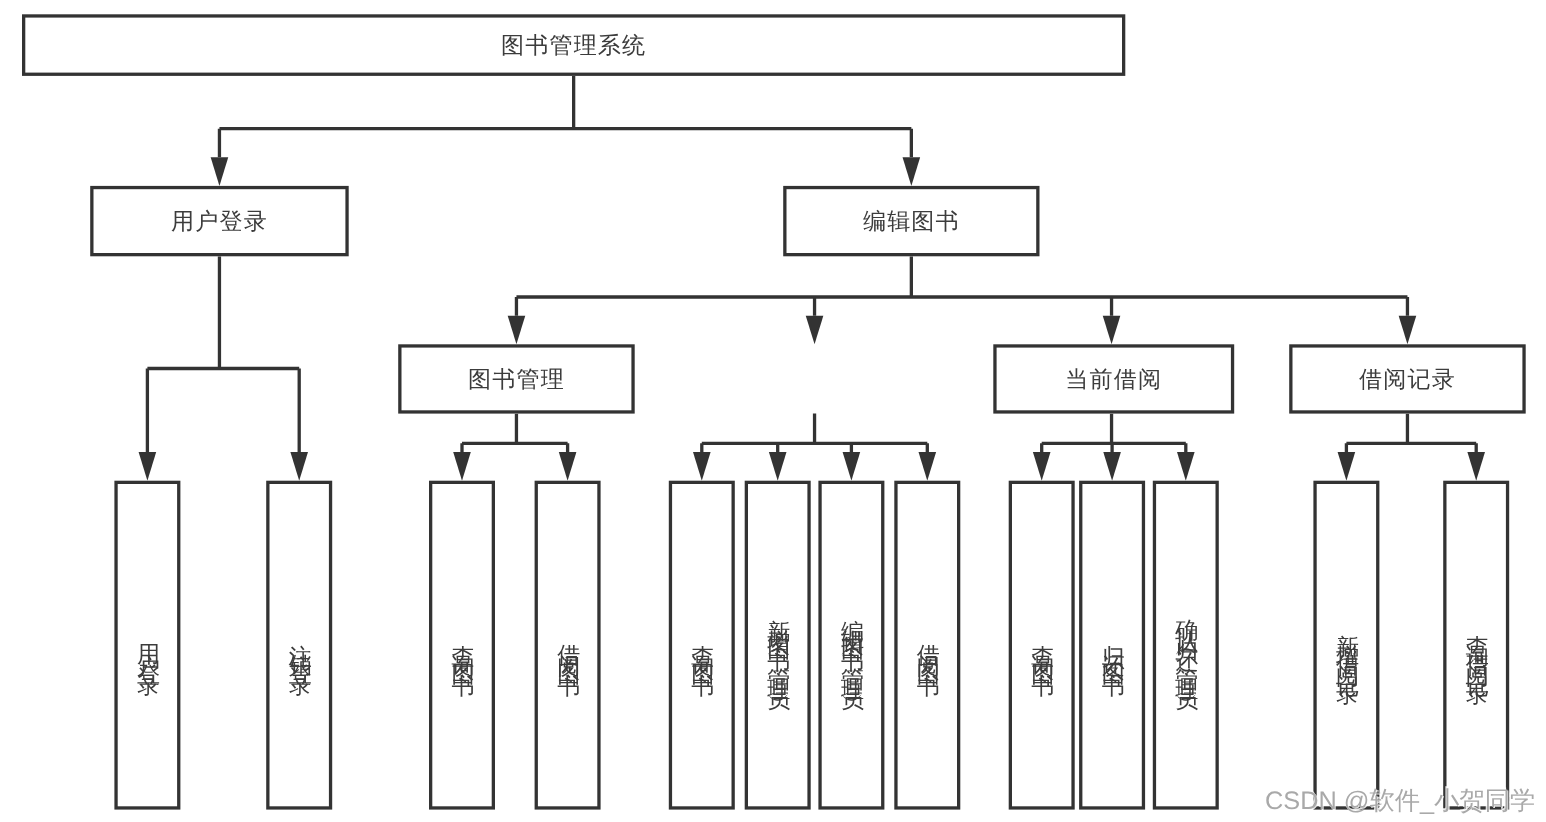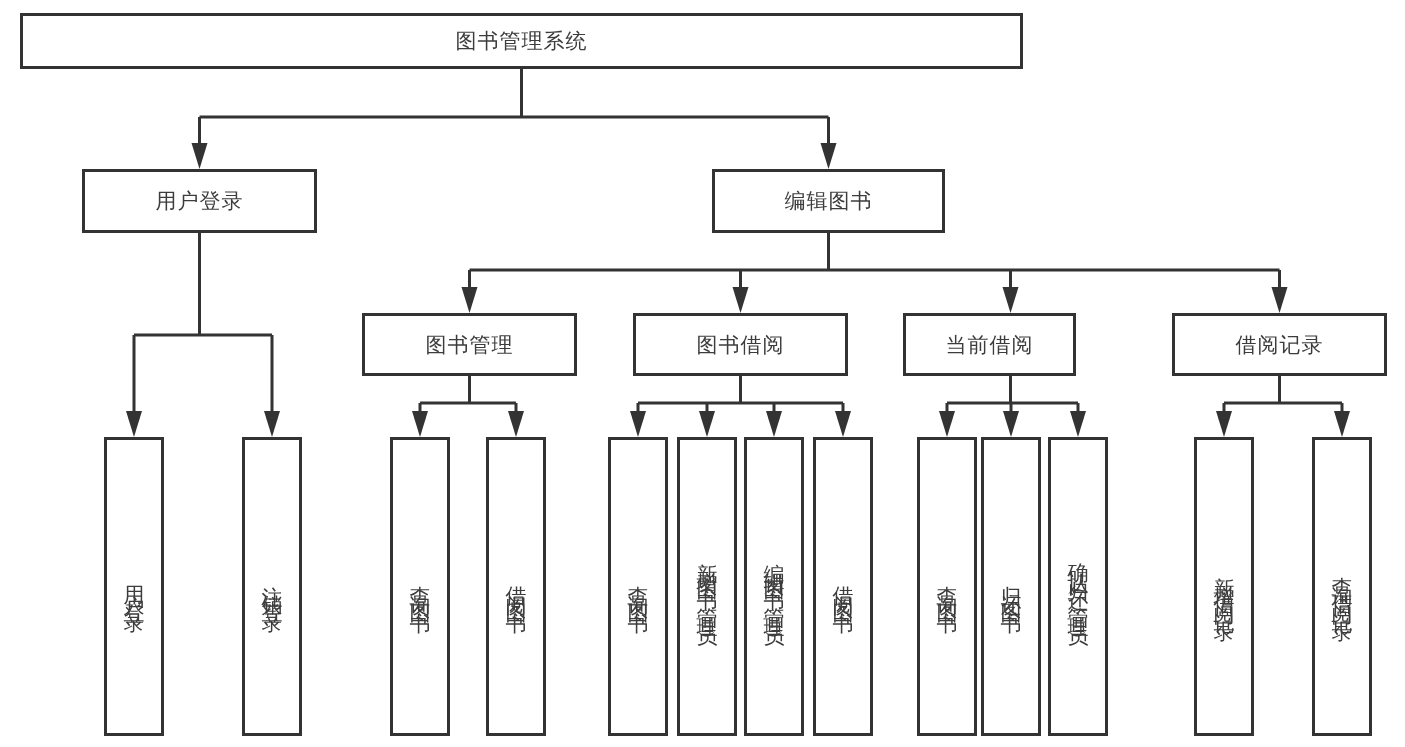--- a/index.html
+++ b/index.html
@@ -109,24 +109,21 @@
   <div class="box" style="left:82px;top:169px;width:235px;height:64px">
     <span class="lbl">用户登录</span>
   </div>
   <div class="box" style="left:712px;top:169px;width:233px;height:64px">
     <span class="lbl">编辑图书</span>
   </div>
 
   <div class="box" style="left:362px;top:313px;width:215px;height:63px">
     <span class="lbl">图书管理</span>
   </div>
-  <div class="box" style="left:633px;top:313px;width:215px;height:63px">
-    <span class="lbl">图书借阅</span>
-  </div>
-  <div class="box" style="left:903px;top:313px;width:173px;height:63px">
+  <div class="box" style="left:903px;top:313px;width:219px;height:63px">
     <span class="lbl">当前借阅</span>
   </div>
   <div class="box" style="left:1172px;top:313px;width:215px;height:63px">
     <span class="lbl">借阅记录</span>
   </div>
 
   <div class="box" style="left:104px;top:437px;width:60px;height:299px">
     <span class="vlbl">用户登录</span>
   </div>
   <div class="box" style="left:242px;top:437px;width:60px;height:299px">
@@ -163,14 +160,15 @@
     <span class="vlbl">确认归还（管理员）</span>
   </div>
 
   <div class="box" style="left:1194px;top:437px;width:60px;height:299px">
     <span class="vlbl">新增借阅记录</span>
   </div>
   <div class="box" style="left:1312px;top:437px;width:60px;height:299px">
     <span class="vlbl">查询借阅记录</span>
   </div>
 
+  <div class="watermark">CSDN @软件_小贺同学</div>
 
 </div>
 
 </body></html>

